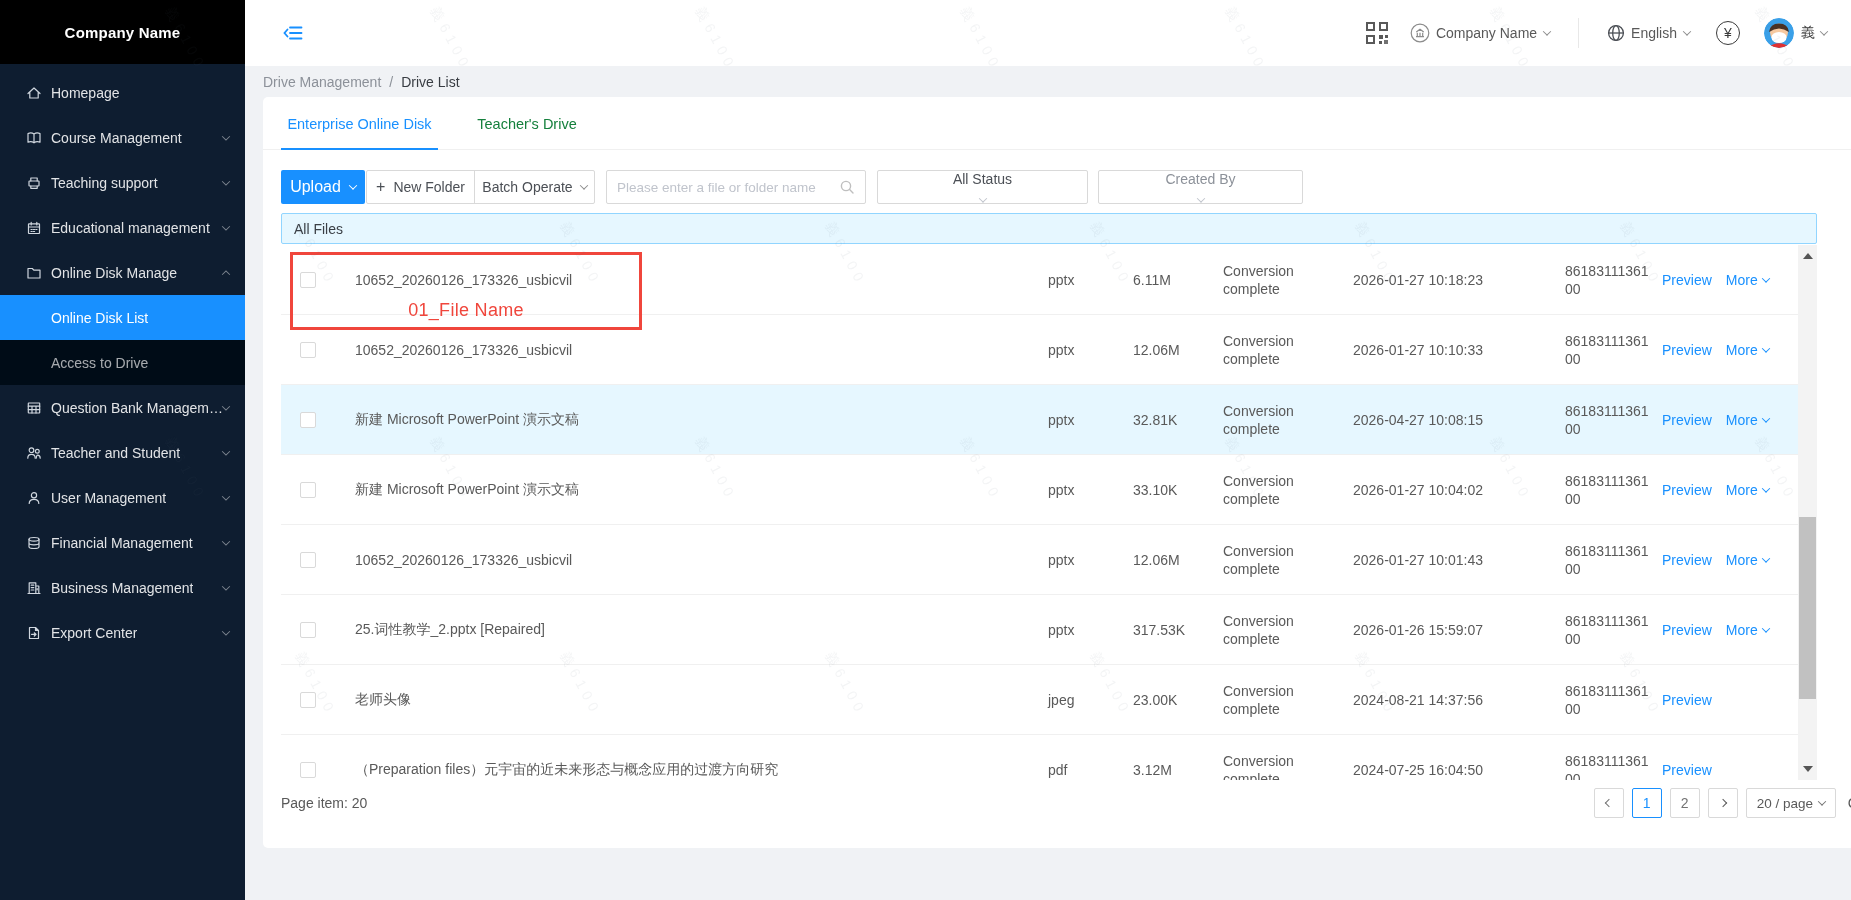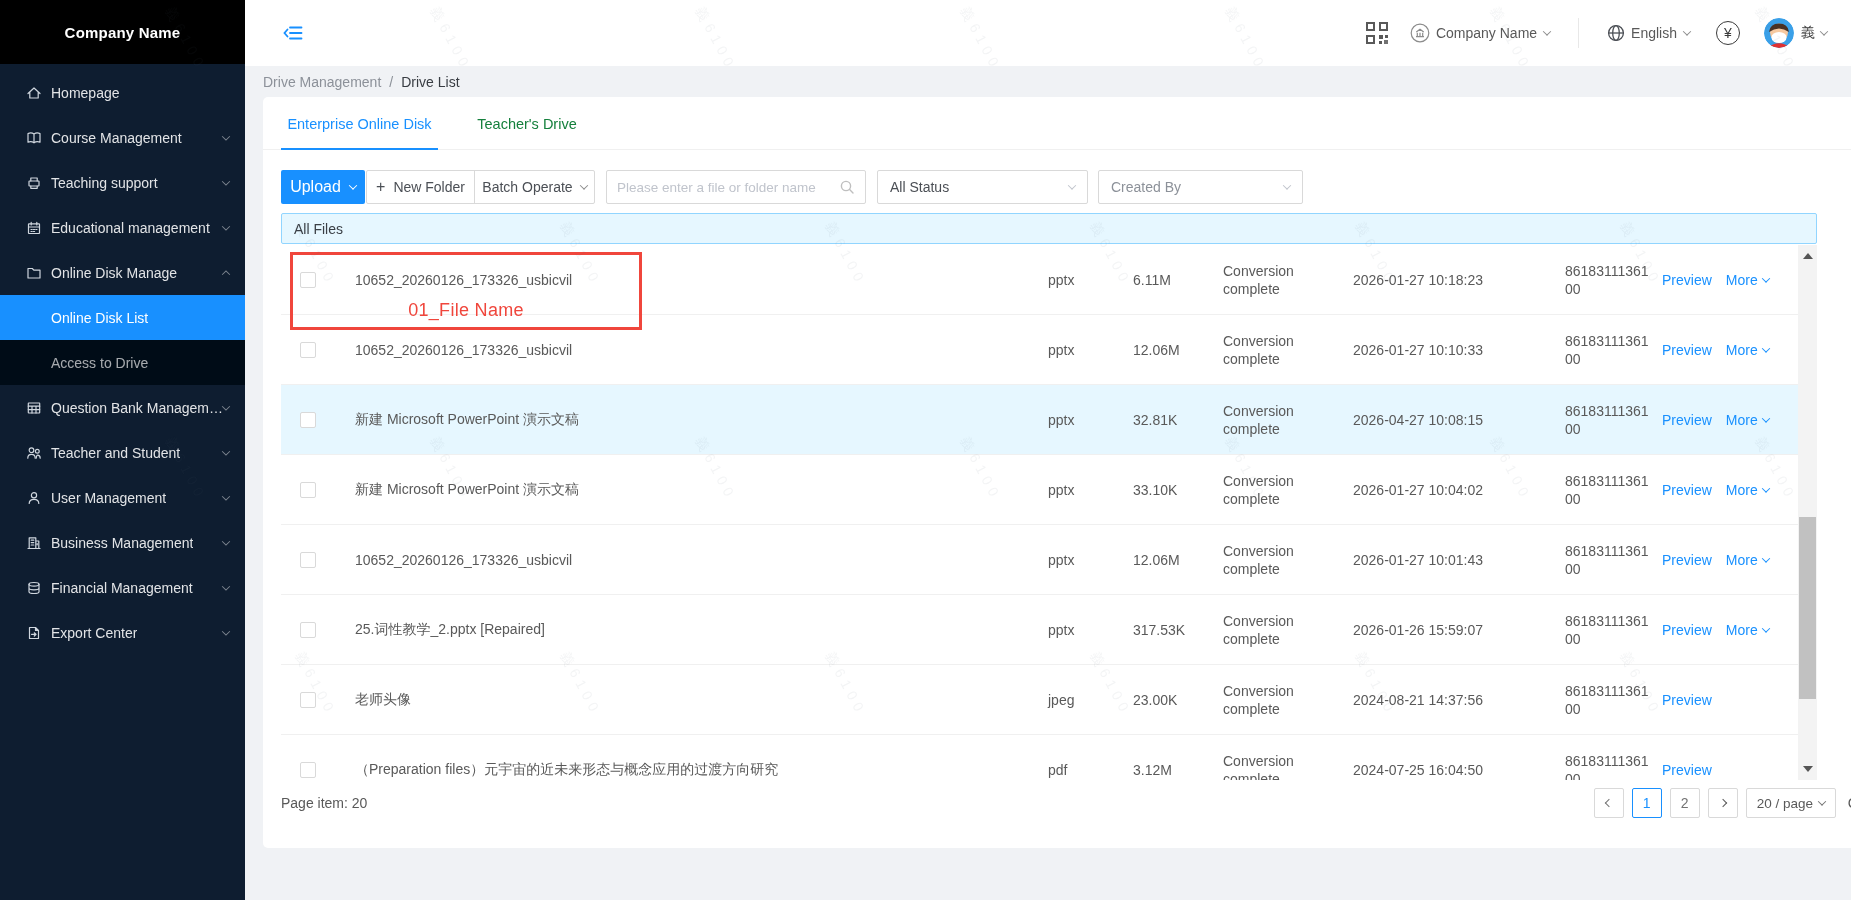--- a/index.html
+++ b/index.html
@@ -61,21 +61,21 @@
   .seg { display:flex; align-items:center; justify-content:center; gap:8px; font-size:14px; color:#4b4f55; cursor:pointer; }
   .seg1 { width:107px; }
   .seg2 { width:120px; border-left:1px solid #d9d9d9; }
   .plus { font-size:16px; color:#4b4f55; line-height:1; }
   .search-box { left:343px; width:260px; border:1px solid #d9d9d9; border-radius:2px; background:#fff;
                 display:flex; align-items:center; padding:0 10px; }
   .search-box input { flex:1; border:none; outline:none; font-size:13.5px; color:#595959; background:transparent;
                       font-family:"Liberation Sans", sans-serif; }
   .search-box input::placeholder { color:#c0c4cc; }
   .selectbox { border:1px solid #d9d9d9; border-radius:2px; background:#fff; display:flex; align-items:center;
-               justify-content:space-between; padding:7px 12px; font-size:14px; color:#4b4f55; cursor:pointer; }
+               justify-content:space-between; padding:0 12px; font-size:14px; color:#4b4f55; cursor:pointer;flex-direction:column; }
   .sel-status { left:614px; width:211px; }
   .sel-created { left:835px; width:205px; }
   .selectbox .chev { color:#c0c4cc; }
   
   .allfiles { position:absolute; left:18px; top:116px; width:1536px; height:31px; background:#e6f7ff;
               border:1px solid #91d5ff; border-radius:2px; display:flex; align-items:center; padding:0 12px;
               font-size:14px; color:#3a3f45; }
   
   .tviewport { position:absolute; left:18px; top:148px; width:1536px; height:535px; overflow:hidden; }
   .trow { position:relative; width:1517px; height:70px; border-bottom:1px solid #f0f0f0; font-size:14px; color:#595959; }
@@ -209,34 +209,34 @@
             <circle cx="8" cy="5.2" r="2.6"></circle>
             <path d="M3.2 13.5 C3.2 10.5 5.8 9.3 8 9.3 C10.2 9.3 12.8 10.5 12.8 13.5"></path>
           </svg>
         </span>
         <span class="lbl">User Management</span>
         <span class="chev sm"></span>
       </div>
       <div class="side-item">
         <span class="ic">
           <svg width="16" height="16" viewBox="0 0 16 16" fill="none" stroke="currentColor" stroke-width="1.2" stroke-linejoin="round" stroke-linecap="round">
-            <path d="M3.2 13.5 V2.8 H9.8 V13.5 M9.8 6 H12.8 V13.5 M2 13.5 H14 M5.2 5.2 H7.8 M5.2 7.6 H7.8 M5.2 10 H7.8 M11.2 8.5 V9.8"></path>
-          </svg>
-        </span>
-        <span class="lbl">Business Management</span>
-        <span class="chev sm"></span>
-      </div>
-      <div class="side-item">
-        <span class="ic">
-          <svg width="16" height="16" viewBox="0 0 16 16" fill="none" stroke="currentColor" stroke-width="1.2" stroke-linejoin="round" stroke-linecap="round">
             <ellipse cx="8" cy="4.3" rx="5" ry="1.8"></ellipse>
             <path d="M3 4.3 V11.7 C3 12.7 5.2 13.5 8 13.5 C10.8 13.5 13 12.7 13 11.7 V4.3 M3 8 C3 9 5.2 9.8 8 9.8 C10.8 9.8 13 9 13 8"></path>
           </svg>
         </span>
         <span class="lbl">Financial Management</span>
+        <span class="chev sm"></span>
+      </div>
+      <div class="side-item">
+        <span class="ic">
+          <svg width="16" height="16" viewBox="0 0 16 16" fill="none" stroke="currentColor" stroke-width="1.2" stroke-linejoin="round" stroke-linecap="round">
+            <path d="M3.2 13.5 V2.8 H9.8 V13.5 M9.8 6 H12.8 V13.5 M2 13.5 H14 M5.2 5.2 H7.8 M5.2 7.6 H7.8 M5.2 10 H7.8 M11.2 8.5 V9.8"></path>
+          </svg>
+        </span>
+        <span class="lbl">Business Management</span>
         <span class="chev sm"></span>
       </div>
       <div class="side-item">
         <span class="ic">
           <svg width="16" height="16" viewBox="0 0 16 16" fill="none" stroke="currentColor" stroke-width="1.2" stroke-linejoin="round" stroke-linecap="round">
             <path d="M3.5 2.5 H9.5 L12.5 5.5 V13.5 H3.5 Z M9.5 2.5 V5.5 H12.5 M5.6 9.4 H9.8 M8.3 7.8 L10.1 9.4 L8.3 11"></path>
           </svg>
         </span>
         <span class="lbl">Export Center</span>
         <span class="chev sm"></span>

